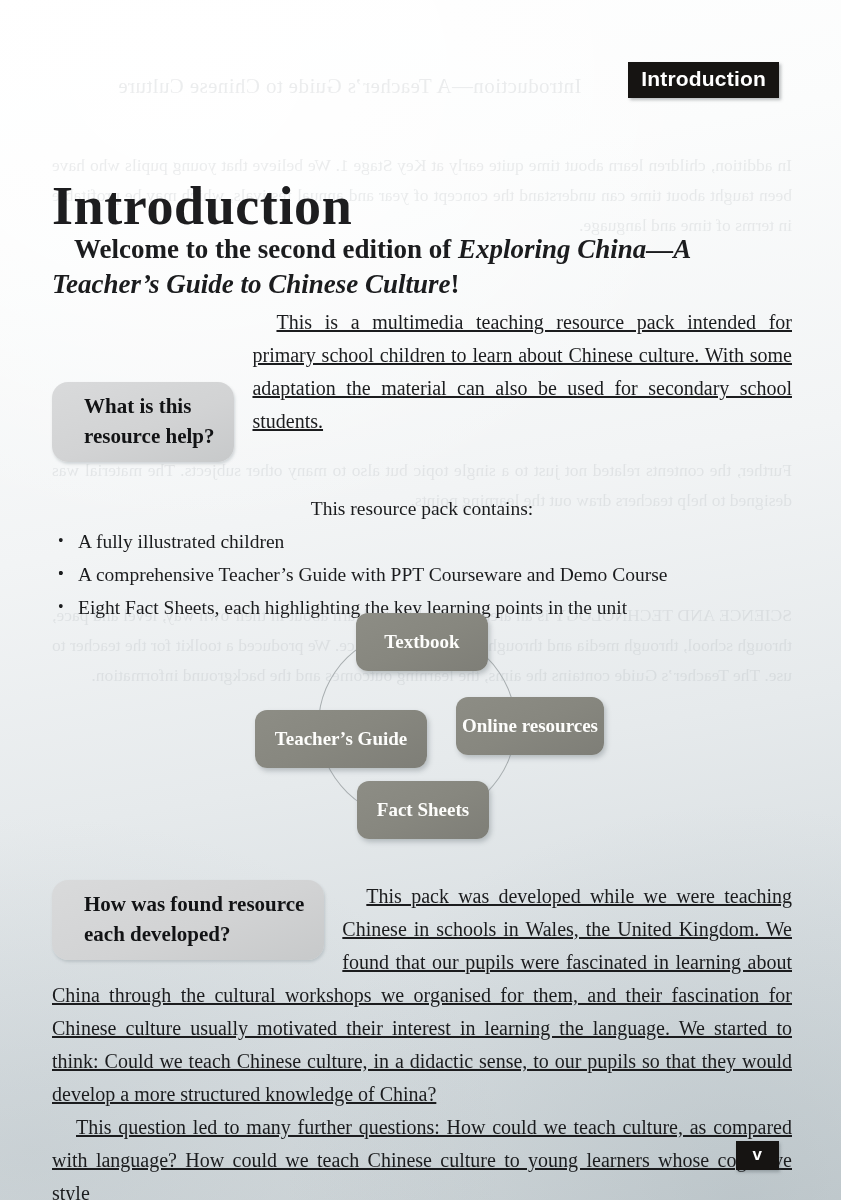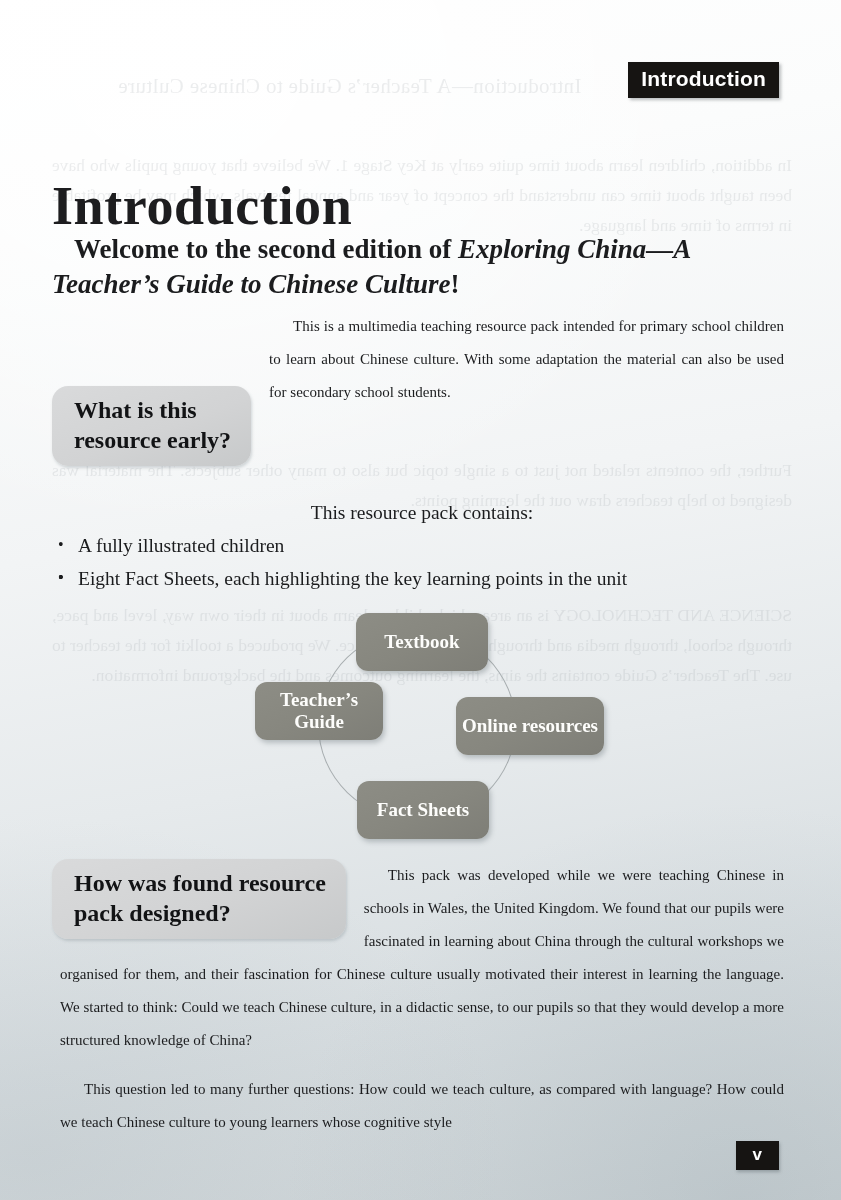--- a/index.html
+++ b/index.html
@@ -99,41 +99,42 @@
   .welcome {
     font-size: 27px;
     line-height: 35px;
     font-weight: bold;
     text-indent: 22px;
     margin: 0 0 4px 0;
   }
   .welcome i { font-style: italic; }
 
   p.body {
-    font-size: 15px;
+    font-size: 20px;
     line-height: 33px;
-    margin: 8px;
+    margin: 0;
     text-align: justify;
     text-indent: 24px;
+    text-decoration: underline;
   }
 
   
   .flowrow { margin: 0; }
   .flowrow::after { content: ""; display: block; clear: both; }
 
   
   .callout {
     float: left;
     background: linear-gradient(160deg, #d9dadb 0%, #d2d3d4 55%, #c7c9ca 100%);
     border-radius: 16px;
     font-weight: bold;
-    font-size: 24px;
+    font-size: 21px;
     line-height: 30px;
     color: #121315;
-    padding: 9px 20px 11px 22px;
+    padding: 9px 20px 11px 32px;
     box-shadow: 1px 2px 3px rgba(120,132,138,0.30);
     margin: 0 18px 2px 0;
   }
   .callout-1 { margin-top: 76px; }
   .callout-2 { margin-top: 0px; }
 
   .contains-head {
     font-size: 19.5px;
     line-height: 33px;
     margin: 0;
@@ -185,21 +186,21 @@
     font-size: 19px;
     display: flex;
     align-items: center;
     justify-content: center;
     text-align: center;
     box-shadow: 2px 3px 5px rgba(110,120,126,0.40);
   }
   .node-textbook  { left: 101px; top: 9px;   width: 132px; height: 58px; text-align: center; }
   .node-online    { left: 201px; top: 93px;  width: 148px; height: 58px; }
   .node-fact      { left: 102px; top: 177px; width: 132px; height: 58px; }
-  .node-teacher   { left: 0px;   top: 78px;  width: 128px; height: 58px; }
+  .node-teacher   { left: 0px;   top: 106px;  width: 172px; height: 58px; }
 
   
   .folio {
     position: absolute;
     z-index: 5;
     right: 62px;
     bottom: 30px;
     background: #161412;
     color: #ffffff;
     font-family: "Liberation Sans", sans-serif;
@@ -224,50 +225,51 @@
 
   <h1 class="chapter-title">Introduction</h1>
 
   <div class="content">
 
     <p class="welcome"><span>Welcome to the second edition of </span><i>Exploring China—A Teacher’s Guide to Chinese Culture</i><span>!</span></p>
 
     <div class="flowrow">
       <div class="callout callout-1">
         <span>What is this</span><br>
-        <span>resource early?</span>
+        <span>resource help?</span>
       </div>
       <p class="body">This is a multimedia teaching resource pack intended for primary school children to learn about Chinese culture. With some adaptation the material can also be used for secondary school students.</p>
     </div>
 
     <p class="contains-head" style="margin-top:28px;text-align:center;">This resource pack contains:</p>
 
     <ul class="pack-list">
       <li>
         <span class="bullet">•</span>
         <span>A fully illustrated children</span>
       </li>
       <li>
         <span class="bullet">•</span>
       </li>
       <li>
         <span class="bullet">•</span>
+        <span>A comprehensive Teacher’s Guide with PPT Courseware and Demo Course</span>
       </li>
       <li>
         <span class="bullet">•</span>
         <span>Eight Fact Sheets, each highlighting the key learning points in the unit</span>
       </li>
     </ul>
 
     <div style="height:256px;"></div>
 
     <div class="flowrow">
       <div class="callout callout-2">
         <span>How was found resource</span><br>
-        <span>pack designed?</span>
+        <span>each developed?</span>
       </div>
       <p class="body">This pack was developed while we were teaching Chinese in schools in Wales, the United Kingdom. We found that our pupils were fascinated in learning about China through the cultural workshops we organised for them, and their fascination for Chinese culture usually motivated their interest in learning the language. We started to think: Could we teach Chinese culture, in a didactic sense, to our pupils so that they would develop a more structured knowledge of China?</p>
     </div>
 
     <p class="body">This question led to many further questions: How could we teach culture, as compared with language? How could we teach Chinese culture to young learners whose cognitive style</p>
   </div>
 
   <div class="diagram">
     <div class="ring"></div>
     <div class="node node-textbook">

